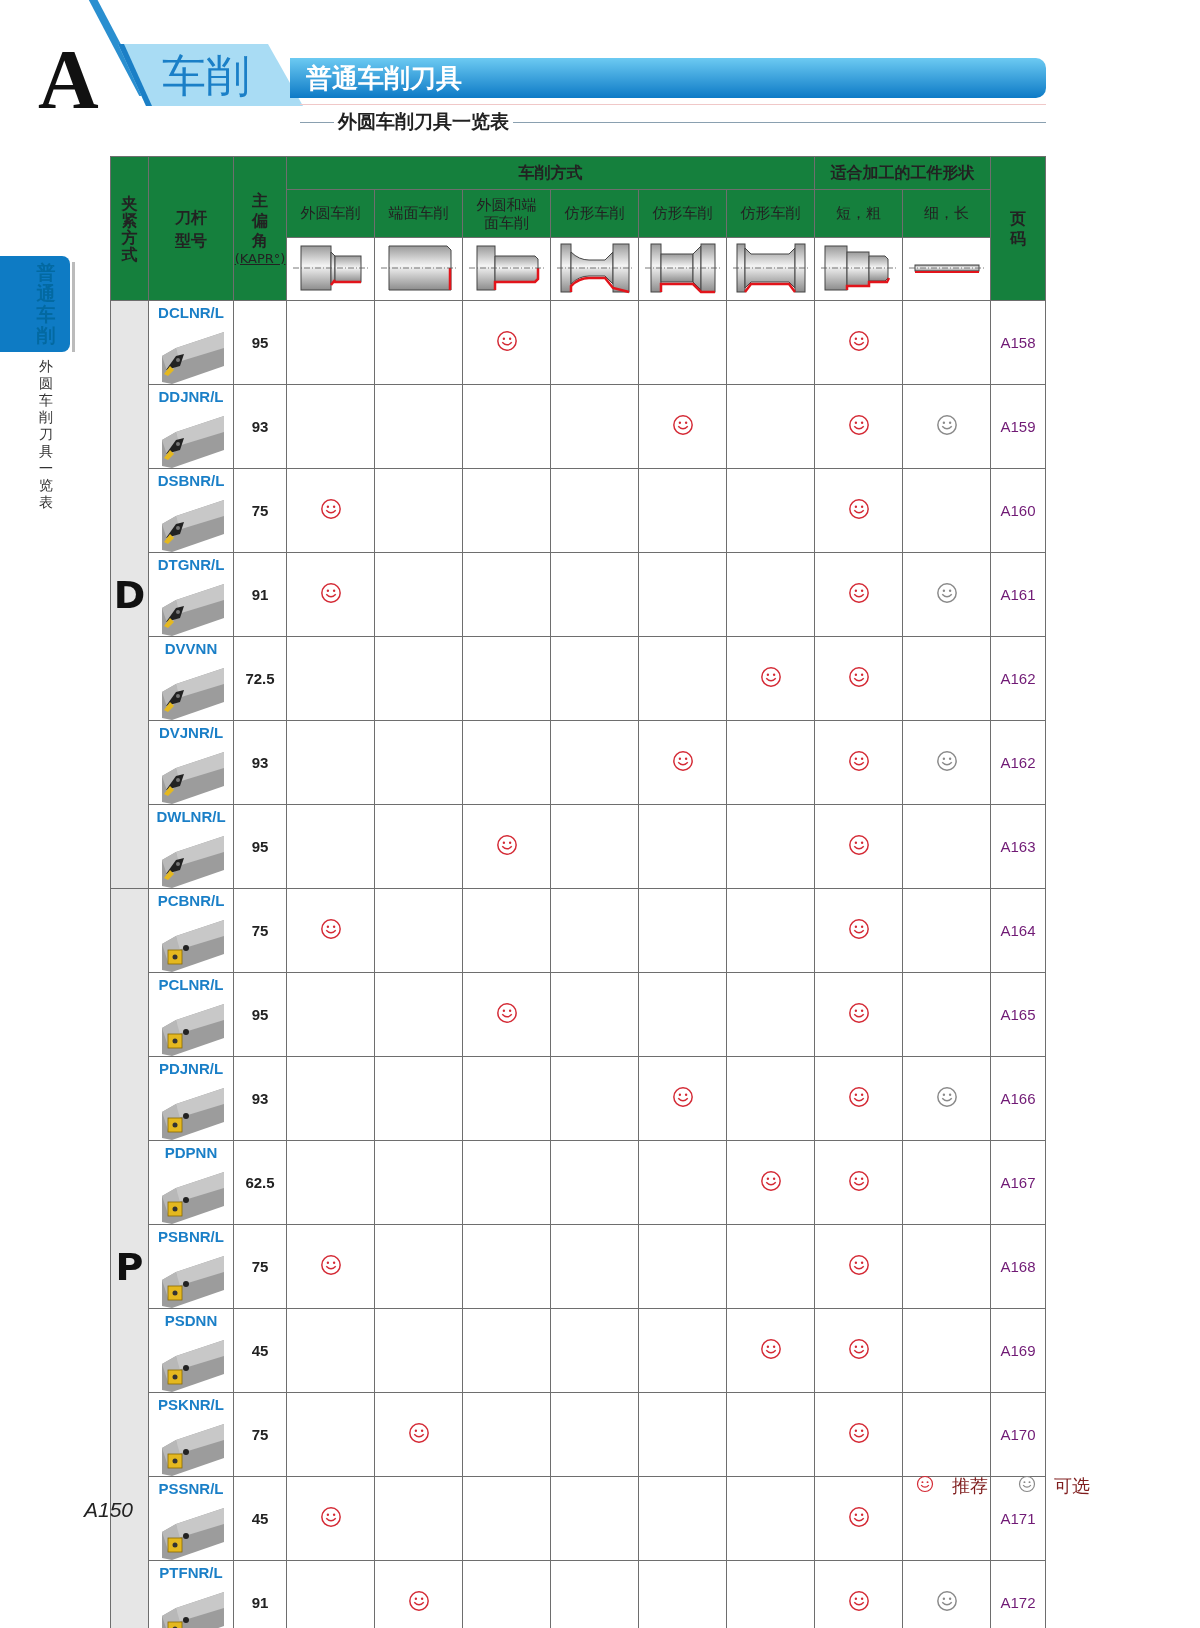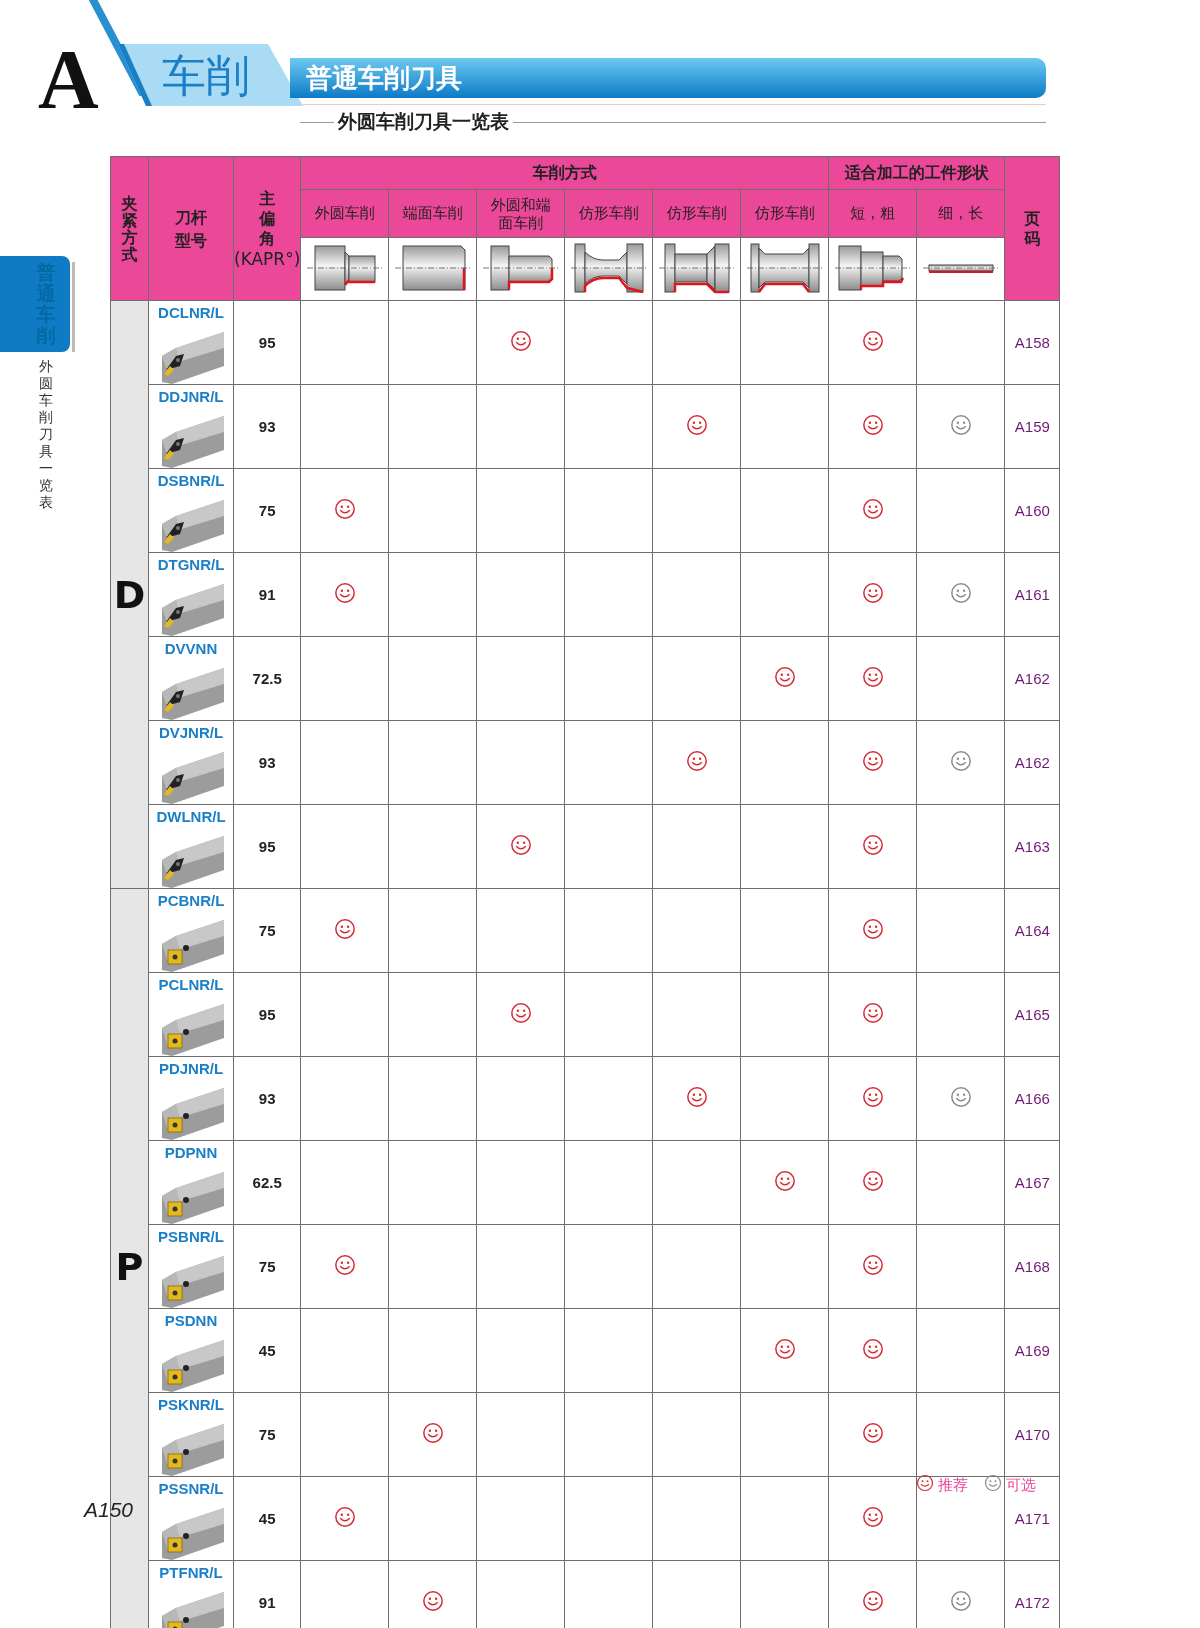--- a/index.html
+++ b/index.html
@@ -16,32 +16,32 @@
   .sub-line{left:300px;top:122px;width:746px;height:1px;background:#8aa0b0;}
   .sub-title{left:334px;top:108px;font-size:19px;font-weight:bold;color:#222;background:#fff;padding:0 4px;line-height:26px;font-family:"DejaVu Sans",sans-serif;}
   
   .side-tab{left:0;top:256px;width:70px;height:96px;background:#0e7bc4;border-radius:0 8px 8px 0;}
   .side-tab-bar{left:72px;top:262px;width:3px;height:90px;background:#bbb;}
   .side-tab-text{left:34px;top:262px;width:24px;color:#0369a1;font-weight:bold;font-size:19px;line-height:21px;text-align:center;font-family:"DejaVu Sans",sans-serif;}
   .side-sub{left:36px;top:358px;width:20px;font-size:14px;line-height:17px;color:#333;text-align:center;font-family:"DejaVu Sans",sans-serif;}
   
   table.grid{position:absolute;left:110px;top:156px;border-collapse:collapse;table-layout:fixed;}
   table.grid td, table.grid th{border:1px solid #6e6e6e;padding:0;text-align:center;vertical-align:middle;}
-  th{background:#ec4899;font-weight:normal;font-family:"DejaVu Sans",sans-serif;font-size:15px;color:#222;}
+  th{background:#15803d;font-weight:normal;font-family:"DejaVu Sans",sans-serif;font-size:15px;color:#222;}
   th.bold{font-weight:bold;font-size:16px;}
   th.vert{line-height:18px;}
   th.icon-cell{background:#fff;height:58px;}
   td.clamp{background:#e6e6e6;border-top:1px solid #6e6e6e;border-bottom:1px solid #6e6e6e;font-family:"DejaVu Sans",sans-serif;font-weight:bold;font-size:38px;color:#111;}
   td.model{vertical-align:top;}
   .model-name{color:#1a7fc7;font-weight:bold;font-size:15px;margin-top:3px;line-height:18px;}
   .tool{display:block;margin:4px auto 0;}
   td.angle{font-weight:bold;font-size:15px;color:#222;}
   td.page{font-size:15px;color:#701a75;}
   .smile{display:inline-block;}
-  .legend{left:916px;top:1474px;font-size:15px;color:#ec4899;font-family:"DejaVu Sans",sans-serif;display:flex;align-items:center;gap:4px;}
+  .legend{left:916px;top:1474px;font-size:18px;color:#7f1d1d;font-family:"DejaVu Sans",sans-serif;display:flex;align-items:center;gap:18px;}
   .page-num{left:84px;top:1498px;font-size:21px;font-style:italic;color:#222;}
 </style>
 </head>
 <body>
 
 <svg class="abs diag" viewBox="0 0 60 130" width="60" height="130" style="left:78px;top:-4px;width:70px;height:114px;">
   <polygon points="0,0 10,0 70,114 60,114" fill="#2a8fd0"></polygon>
 </svg>
 <div class="abs big-a">A</div>
 <svg class="abs cat-tab" width="190" height="62" viewBox="0 0 190 62">
@@ -78,21 +78,21 @@
   <thead>
     <tr style="height:33px">
       <th rowspan="3" class="bold vert">
           <div id="h-clamp" style="width:18px;margin:0 auto;line-height:17px;">夹紧方式</div>
         </th>
       <th rowspan="3" class="bold">
           <div id="h-model" style="width:36px;margin:0 auto;line-height:23px;">刀杆型号</div>
         </th>
       <th rowspan="3" class="bold">
         <div id="h-angle" style="width:18px;margin:0 auto;line-height:20px;">主偏角</div>
-        <div style="font-size:17px;font-weight:normal;">(KAPR°)</div>
+        <div style="font-size:13px;font-weight:normal;text-decoration:underline;">(KAPR°)</div>
       </th>
       <th colspan="6" class="bold">车削方式</th>
       <th colspan="2" class="bold">适合加工的工件形状</th>
       <th rowspan="3" class="bold">
           <div id="h-page" style="width:18px;margin:0 auto;line-height:20px;">页码</div>
         </th>
     </tr>
     <tr style="height:48px" id="method-row">
         <th>外圆车削</th>
         <th>端面车削</th>

